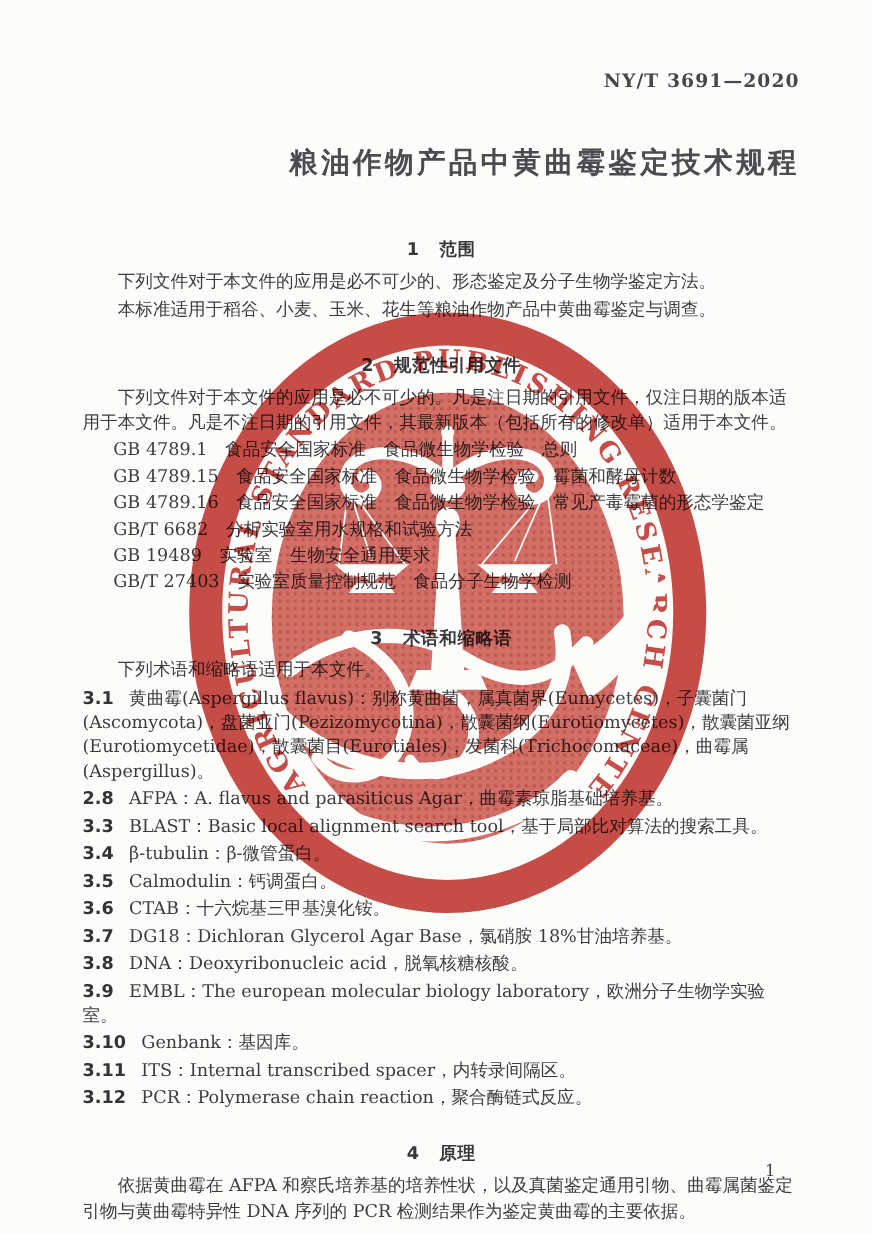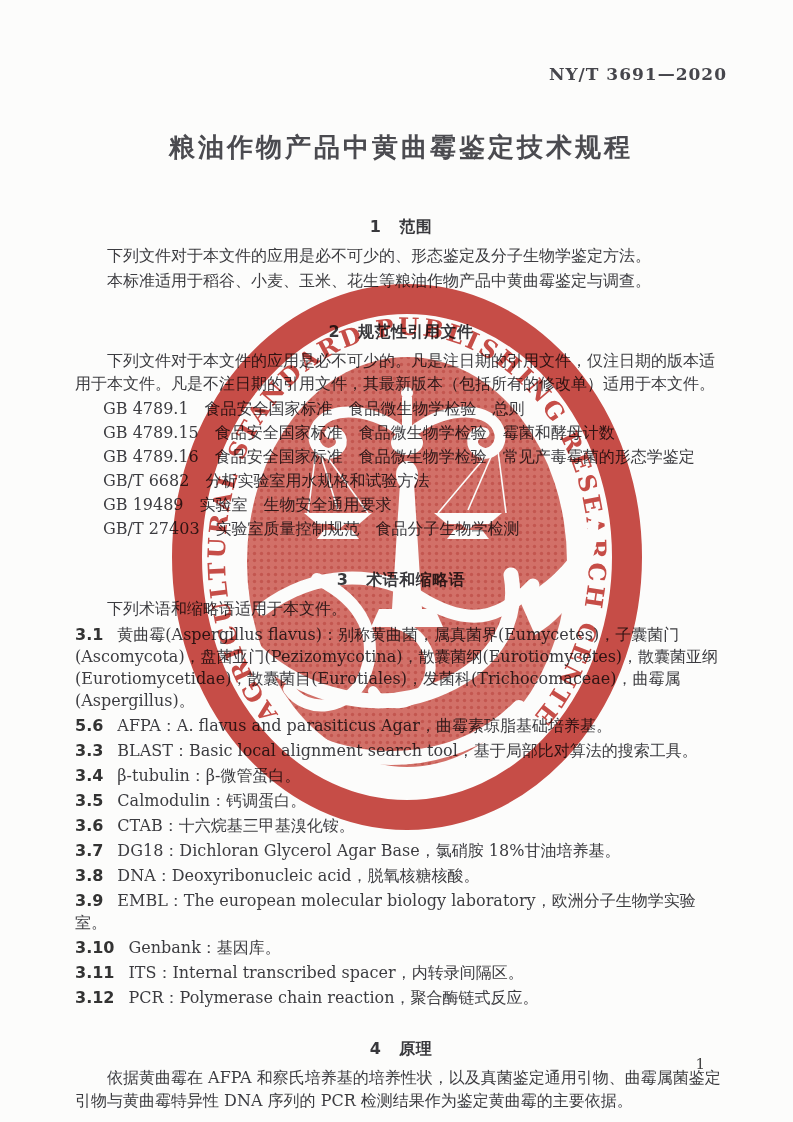--- a/index.html
+++ b/index.html
@@ -22,21 +22,21 @@
     text-align:right;
     font-family:"DejaVu Serif","Liberation Serif",serif;
     font-weight:bold;
     font-size:17px;
     color:#46464c;
     letter-spacing:1px;
     height:20px;
   }
   .doc-title{
     margin:46px 0 0 0;
-    text-align:center;
+    text-align:right;
     font-family:"DejaVu Sans","Liberation Sans",sans-serif;
     font-weight:bold;
     font-size:26px;
     letter-spacing:3px;
     color:#4b4b50;
   }
   h2.sec{
     font-family:"DejaVu Sans","Liberation Sans",sans-serif;
     font-weight:bold;
     font-size:16px;
@@ -97,21 +97,21 @@
       <p>GB 4789.16　食品安全国家标准　食品微生物学检验　常见产毒霉菌的形态学鉴定</p>
       <p>GB/T 6682　分析实验室用水规格和试验方法</p>
       <p>GB 19489　实验室　生物安全通用要求</p>
       <p>GB/T 27403　实验室质量控制规范　食品分子生物学检测</p>
     </div>
 
     <h2 class="sec"><span class="no">3</span><span>术语和缩略语</span></h2>
     <p class="ind">下列术语和缩略语适用于本文件。</p>
     <div class="terms">
       <p><span class="tno">3.1</span><span>黄曲霉(Aspergillus flavus)：别称黄曲菌，属真菌界(Eumycetes)，子囊菌门(Ascomycota)，盘菌亚门(Pezizomycotina)，散囊菌纲(Eurotiomycetes)，散囊菌亚纲(Eurotiomycetidae)，散囊菌目(Eurotiales)，发菌科(Trichocomaceae)，曲霉属(Aspergillus)。</span></p>
-      <p><span class="tno">5.6</span><span>AFPA：A. flavus and parasiticus Agar，曲霉素琼脂基础培养基。</span></p>
+      <p><span class="tno">2.8</span><span>AFPA：A. flavus and parasiticus Agar，曲霉素琼脂基础培养基。</span></p>
       <p><span class="tno">3.3</span><span>BLAST：Basic local alignment search tool，基于局部比对算法的搜索工具。</span></p>
       <p><span class="tno">3.4</span><span>β-tubulin：β-微管蛋白。</span></p>
       <p><span class="tno">3.5</span><span>Calmodulin：钙调蛋白。</span></p>
       <p><span class="tno">3.6</span><span>CTAB：十六烷基三甲基溴化铵。</span></p>
       <p><span class="tno">3.7</span><span>DG18：Dichloran Glycerol Agar Base，氯硝胺 18%甘油培养基。</span></p>
       <p><span class="tno">3.8</span><span>DNA：Deoxyribonucleic acid，脱氧核糖核酸。</span></p>
       <p><span class="tno">3.9</span><span>EMBL：The european molecular biology laboratory，欧洲分子生物学实验室。</span></p>
       <p><span class="tno">3.10</span><span>Genbank：基因库。</span></p>
       <p><span class="tno">3.11</span><span>ITS：Internal transcribed spacer，内转录间隔区。</span></p>
       <p><span class="tno">3.12</span><span>PCR：Polymerase chain reaction，聚合酶链式反应。</span></p>

